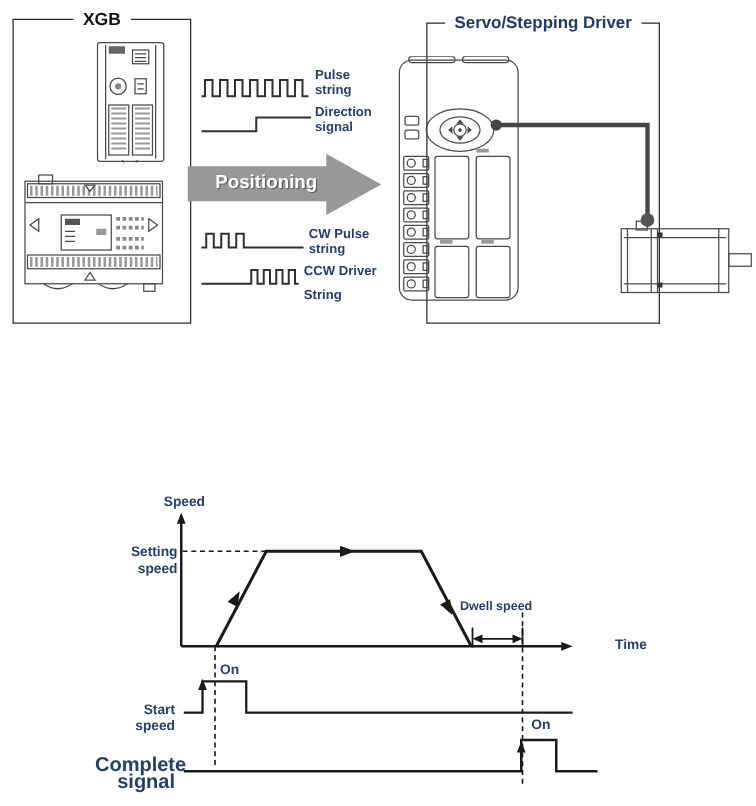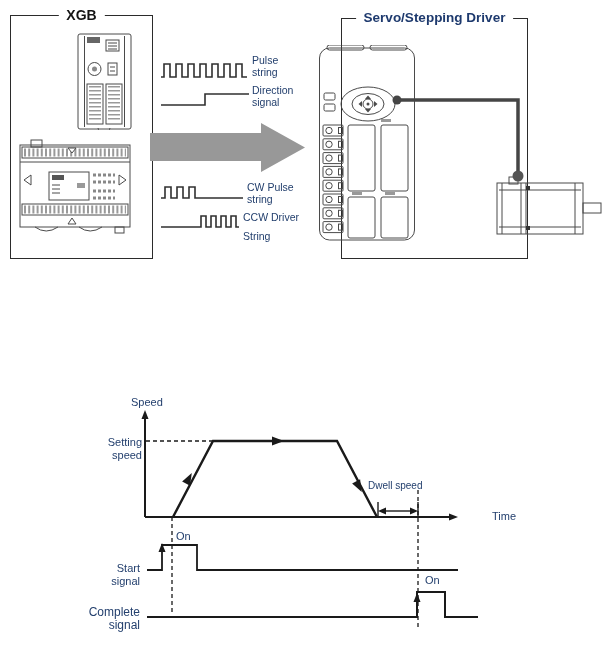--- a/index.html
+++ b/index.html
@@ -1,19 +1,19 @@
 <!DOCTYPE html>
 <html><head>
 <meta charset="utf-8">
 <style>
   html,body{margin:0;padding:0;background:#fff;}
   #canvas{position:relative;width:605px;height:645px;background:#fff;overflow:hidden;
           font-family:"Liberation Sans","DejaVu Sans",sans-serif;}
   .abs{position:absolute;}
-  .navy{color:#24406e;font-weight:normal;font-size:10.5px;line-height:12px;}
+  .navy{color:#24406e;font-weight:bold;font-size:10.5px;line-height:12px;}
   .prelines{white-space:pre-line;}
   .frame{position:absolute;border:1.5px solid #2b2b2b;background:#fff;}
   .frame-title{position:absolute;top:-9px;left:50%;transform:translateX(-50%);
                background:#fff;padding:0 8px;font-weight:bold;white-space:nowrap;}
   .xgb-title{font-size:14px;color:#141414;}
   .servo-title{font-size:13.5px;color:#1e3a6e;}
   .pos-label{color:#ffffff;font-weight:bold;font-size:15px;text-align:center;
              text-shadow:1px 1px 0 #5f5f5f;}
   .ralign{text-align:right;}
   svg{display:block;}
@@ -89,20 +89,21 @@
 
   <svg class="abs" style="left:161px;top:89px;" width="88" height="20" viewBox="0 0 88 20">
     <path class="wave" d="M0 16 H44 V5 H88"></path>
   </svg>
   <div class="abs navy prelines" style="left:252px;top:84px;">Direction
 signal</div>
 
   <svg class="abs" style="left:150px;top:122px;" width="156" height="52" viewBox="0 0 156 52">
     <polygon points="0,11 111,11 111,1 155,25.5 111,50 111,39 0,39" fill="#989898"></polygon>
   </svg>
+  <div class="abs pos-label" style="left:158px;top:137px;width:110px;">Positioning</div>
 
   <svg class="abs" style="left:161px;top:184px;" width="82" height="18" viewBox="0 0 82 18">
     <path class="wave" d="M0 14 H4 V3 H10 V14 H16 V3 H22 V14 H28 V3 H34 V14 H82"></path>
   </svg>
   <div class="abs navy prelines" style="left:247px;top:181px;">CW Pulse
 string</div>
 
   <svg class="abs" style="left:161px;top:213px;" width="80" height="18" viewBox="0 0 80 18">
     <path class="wave" d="M0 14 H40 V3 H45 V14 H50 V3 H55 V14 H60 V3 H65 V14 H70 V3 H75 V14 H78"></path>
   </svg>
@@ -216,18 +217,18 @@
     <polygon points="357,203 353.5,212 360.5,212" fill="#1a1a1a"></polygon>
   </svg>
 
   <div class="abs navy" style="left:131px;top:396px;font-size:11px;">Speed</div>
   <div class="abs navy prelines ralign" style="left:94px;top:436px;width:48px;font-size:11px;line-height:13px;">Setting
 speed</div>
   <div class="abs navy" style="left:368px;top:480px;font-size:10px;">Dwell speed</div>
   <div class="abs navy" style="left:457px;top:510px;font-size:11px;margin-left:35px;">Time</div>
   <div class="abs navy" style="left:176px;top:530px;font-size:11px;">On</div>
   <div class="abs navy prelines ralign" style="left:96px;top:562px;width:44px;font-size:11px;line-height:13px;">Start
+speed</div>
+  <div class="abs navy" style="left:425px;top:574px;font-size:11px;">On</div>
+  <div class="abs navy prelines ralign" style="left:76px;top:606px;width:64px;font-size:16px;line-height:13px;text-align:right;">Complete
 signal</div>
-  <div class="abs navy" style="left:425px;top:574px;font-size:11px;">On</div>
-  <div class="abs navy prelines ralign" style="left:76px;top:606px;width:64px;font-size:12px;line-height:13px;text-align:right;">Complete
-signal</div>
 
 </div>
 
 </body></html>

